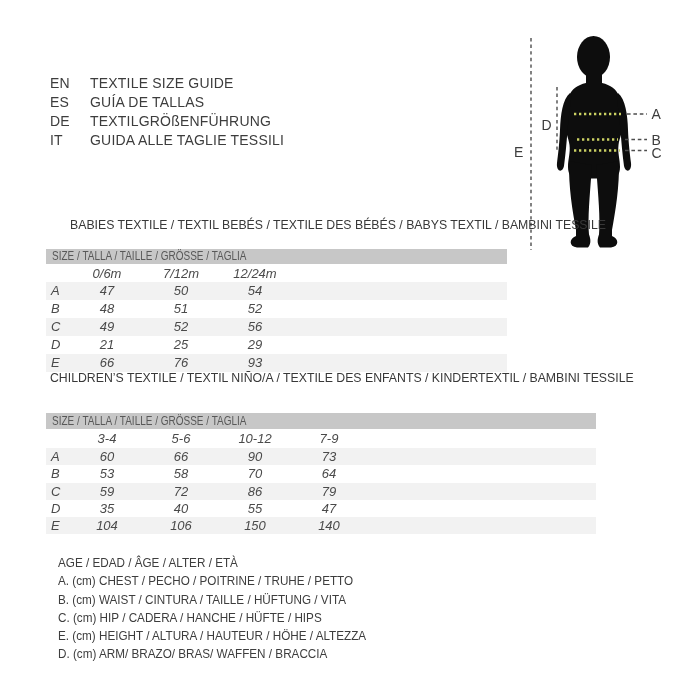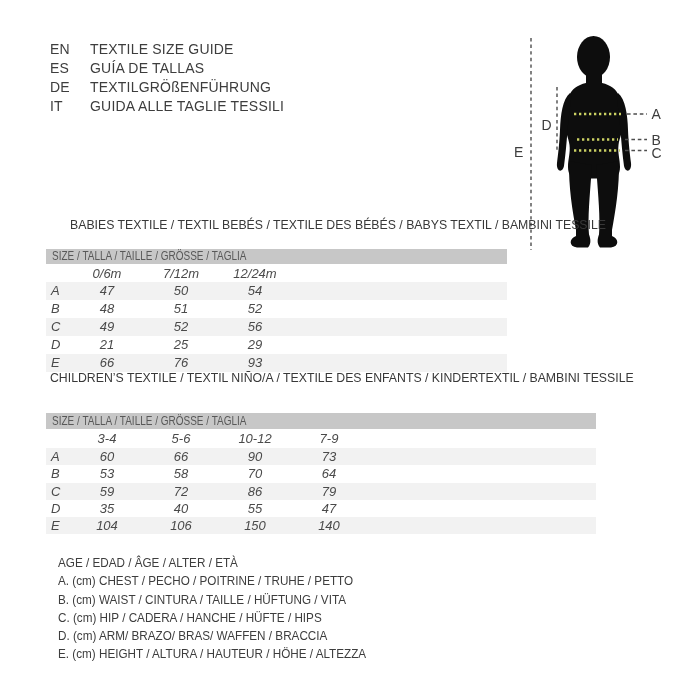--- a/index.html
+++ b/index.html
@@ -3,21 +3,21 @@
 <meta charset="utf-8">
 <style>
   html,body{margin:0;padding:0;background:#fff;}
   .canvas{
     position:relative;width:700px;height:700px;background:#ffffff;overflow:hidden;
     font-family:"Liberation Sans",sans-serif;color:#3d3d3d;
   }
   
   .lang-block{position:absolute;left:50px;top:40px;}
   .lang-row{height:19px;line-height:19px;font-size:14px;white-space:nowrap;}
-  .lang-code{display:inline-block;width:40px;letter-spacing:.2px;}
+  .lang-code{display:inline-block;width:40px;letter-spacing:.2px;margin-top:34px;}
   .lang-label{letter-spacing:.2px;}
   
   .figure{position:absolute;left:500px;top:25px;width:175px;height:235px;}
   .figure text{font-family:"Liberation Sans",sans-serif;font-size:14px;fill:#3d3d3d;}
   
   .table-title{position:absolute;left:50px;font-size:13.5px;color:#383838;white-space:nowrap;}
   .cond{display:inline-block;transform:scaleX(0.91);transform-origin:0 50%;white-space:nowrap;}
   .size-bar{position:absolute;left:46px;background:#c7c7c7;color:#585858;font-size:12.5px;
             padding-left:6px;box-sizing:border-box;white-space:nowrap;}
   .size-bar .cond{transform:scaleX(0.8);}
@@ -174,17 +174,17 @@
       <div class="c">150</div>
       <div class="c">140</div>
     </div>
   </div>
 
   <div class="legend">
     <div class="legend-line"><span class="cond">AGE / EDAD / ÂGE / ALTER / ETÀ</span></div>
     <div class="legend-line"><span class="cond">A. (cm) CHEST / PECHO / POITRINE / TRUHE / PETTO</span></div>
     <div class="legend-line"><span class="cond">B. (cm) WAIST / CINTURA / TAILLE / HÜFTUNG / VITA</span></div>
     <div class="legend-line"><span class="cond">C. (cm) HIP / CADERA / HANCHE / HÜFTE / HIPS</span></div>
+    <div class="legend-line"><span class="cond">E. (cm) HEIGHT / ALTURA / HAUTEUR / HÖHE / ALTEZZA</span></div>
     <div class="legend-line"><span class="cond">D. (cm) ARM/ BRAZO/ BRAS/ WAFFEN / BRACCIA</span></div>
-    <div class="legend-line"><span class="cond">E. (cm) HEIGHT / ALTURA / HAUTEUR / HÖHE / ALTEZZA</span></div>
   </div>
 
 </div>
 
 </body></html>

